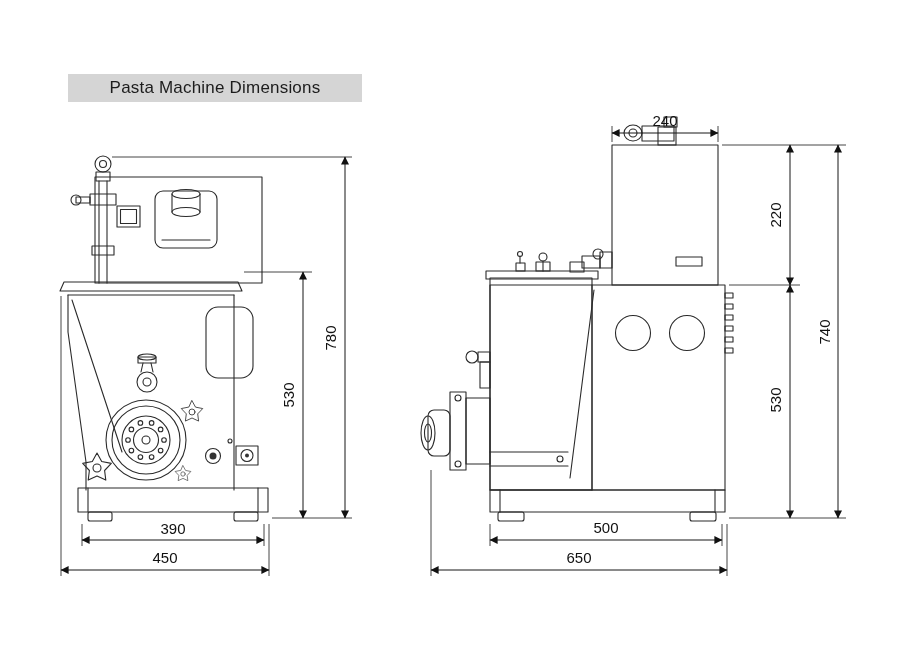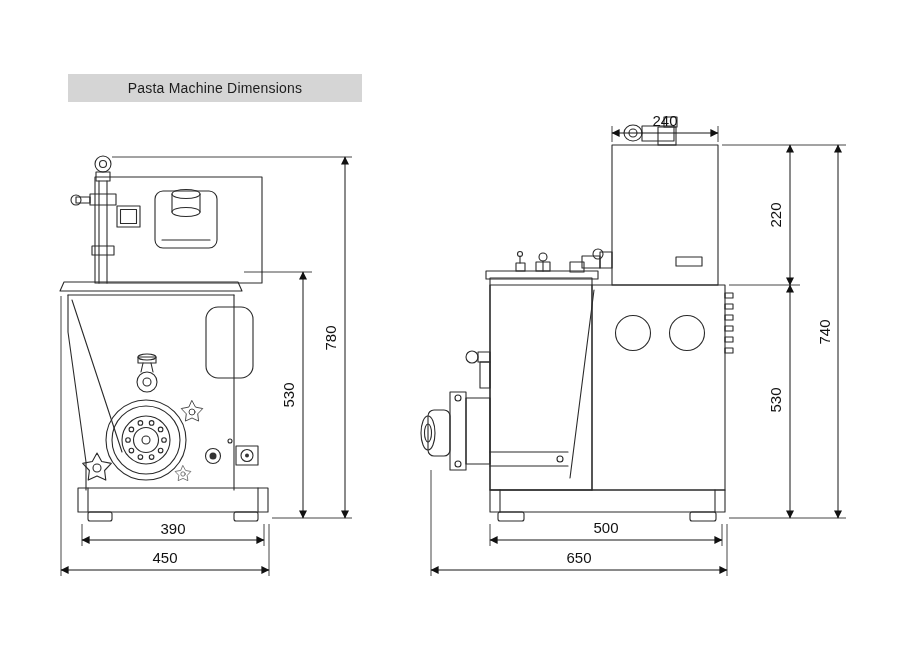--- a/index.html
+++ b/index.html
@@ -2,21 +2,21 @@
 <html><head>
 <meta charset="utf-8">
 <style>
   html,body{margin:0;padding:0;background:#ffffff;}
   .canvas{
     position:relative;width:900px;height:650px;background:#ffffff;
     font-family:"Liberation Sans",sans-serif;overflow:hidden;
   }
   .title-box{
     position:absolute;left:68px;top:74px;width:294px;height:28px;
-    background:#d5d5d5;color:#1c1c1c;font-size:14px;
+    background:#d5d5d5;color:#1c1c1c;font-size:17px;
     display:flex;align-items:center;justify-content:center;
     letter-spacing:.2px;
   }
   svg{position:absolute;left:0;top:0;}
   .ln{stroke:#2b2b2b;fill:none;stroke-width:1.1;stroke-linejoin:round;stroke-linecap:round;}
   .fillc{fill:#333;stroke:none;}
   .dim{stroke:#161616;fill:none;stroke-width:1;}
   .ext{stroke:#161616;fill:none;stroke-width:0.8;}
   text.dimlab{font-size:15px;fill:#111;font-family:"Liberation Sans",sans-serif;}
 </style>

